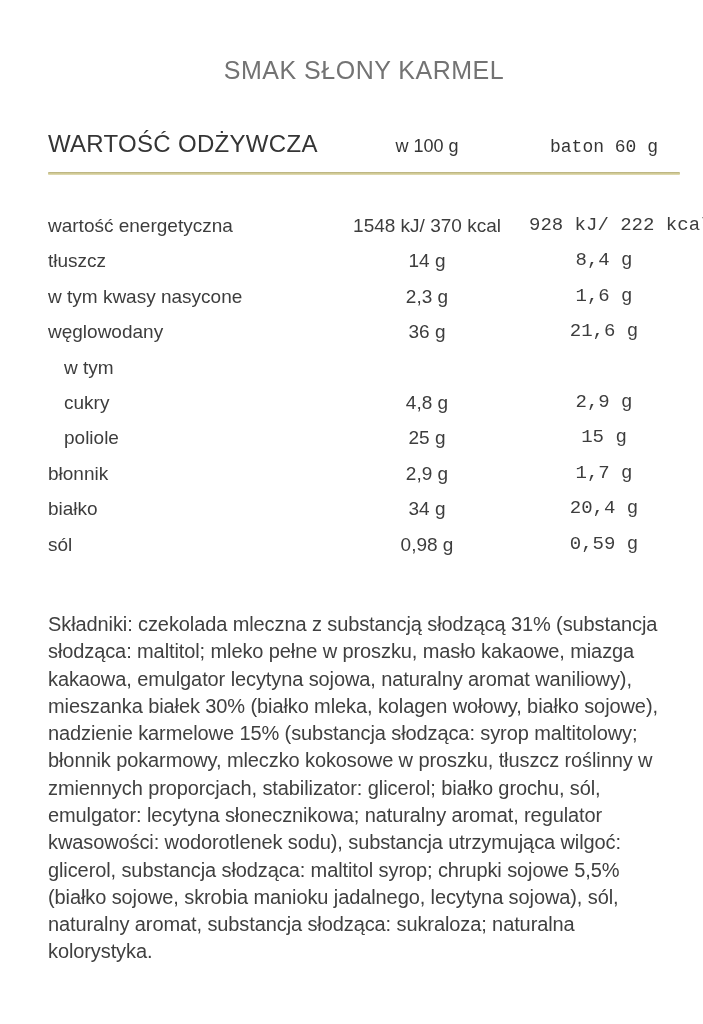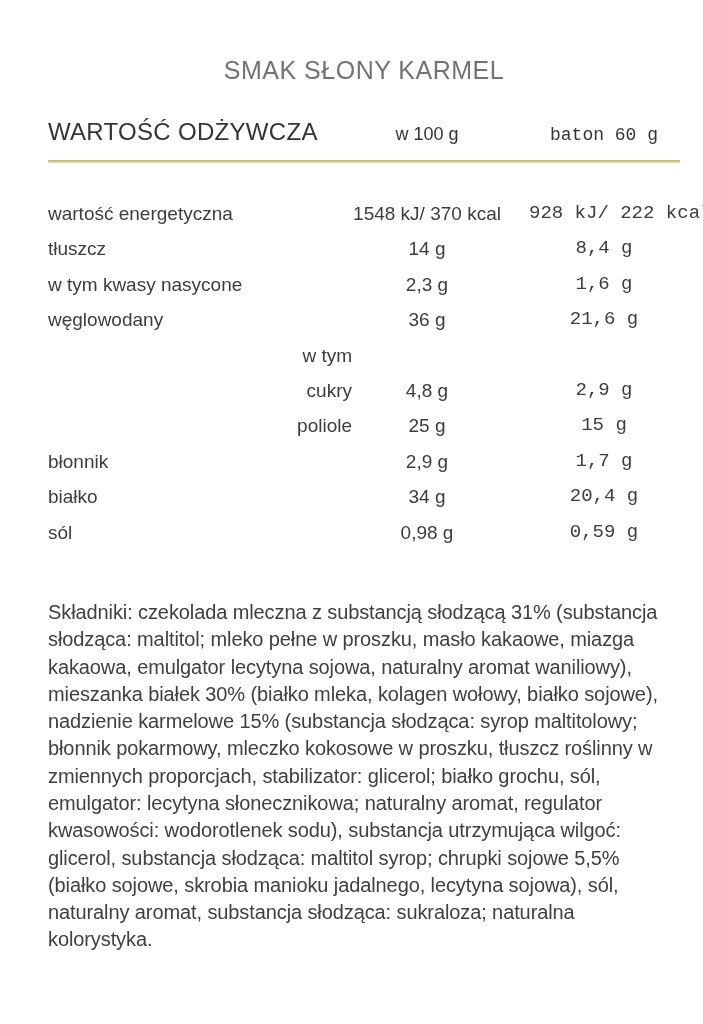--- a/index.html
+++ b/index.html
@@ -24,21 +24,21 @@
     font-weight: 300;
     letter-spacing: 0.5px;
     color: #737373;
     white-space: nowrap;
     text-align: center;
   }
   
   .thead {
     display: flex;
     align-items: baseline;
-    margin-top: 33px;
+    margin-top: 45px;
     padding-bottom: 14px;
   }
   .thead .hlabel {
     width: 304px;
     font-size: 24px;
     font-weight: 300;
     letter-spacing: 0.3px;
     color: #353535;
     white-space: nowrap;
   }
@@ -66,21 +66,20 @@
     font-size: 19px;
     font-weight: 300;
   }
   .tlabel {
     width: 304px;
     white-space: nowrap;
   }
   .tlabel.indent {
     padding-left: 16px;
     width: 288px;
-    text-align: right;
   }
   .c1 {
     width: 150px;
     text-align: center;
     white-space: nowrap;
   }
   .c2 {
     width: 150px;
     margin-left: 27px;
     text-align: center;

